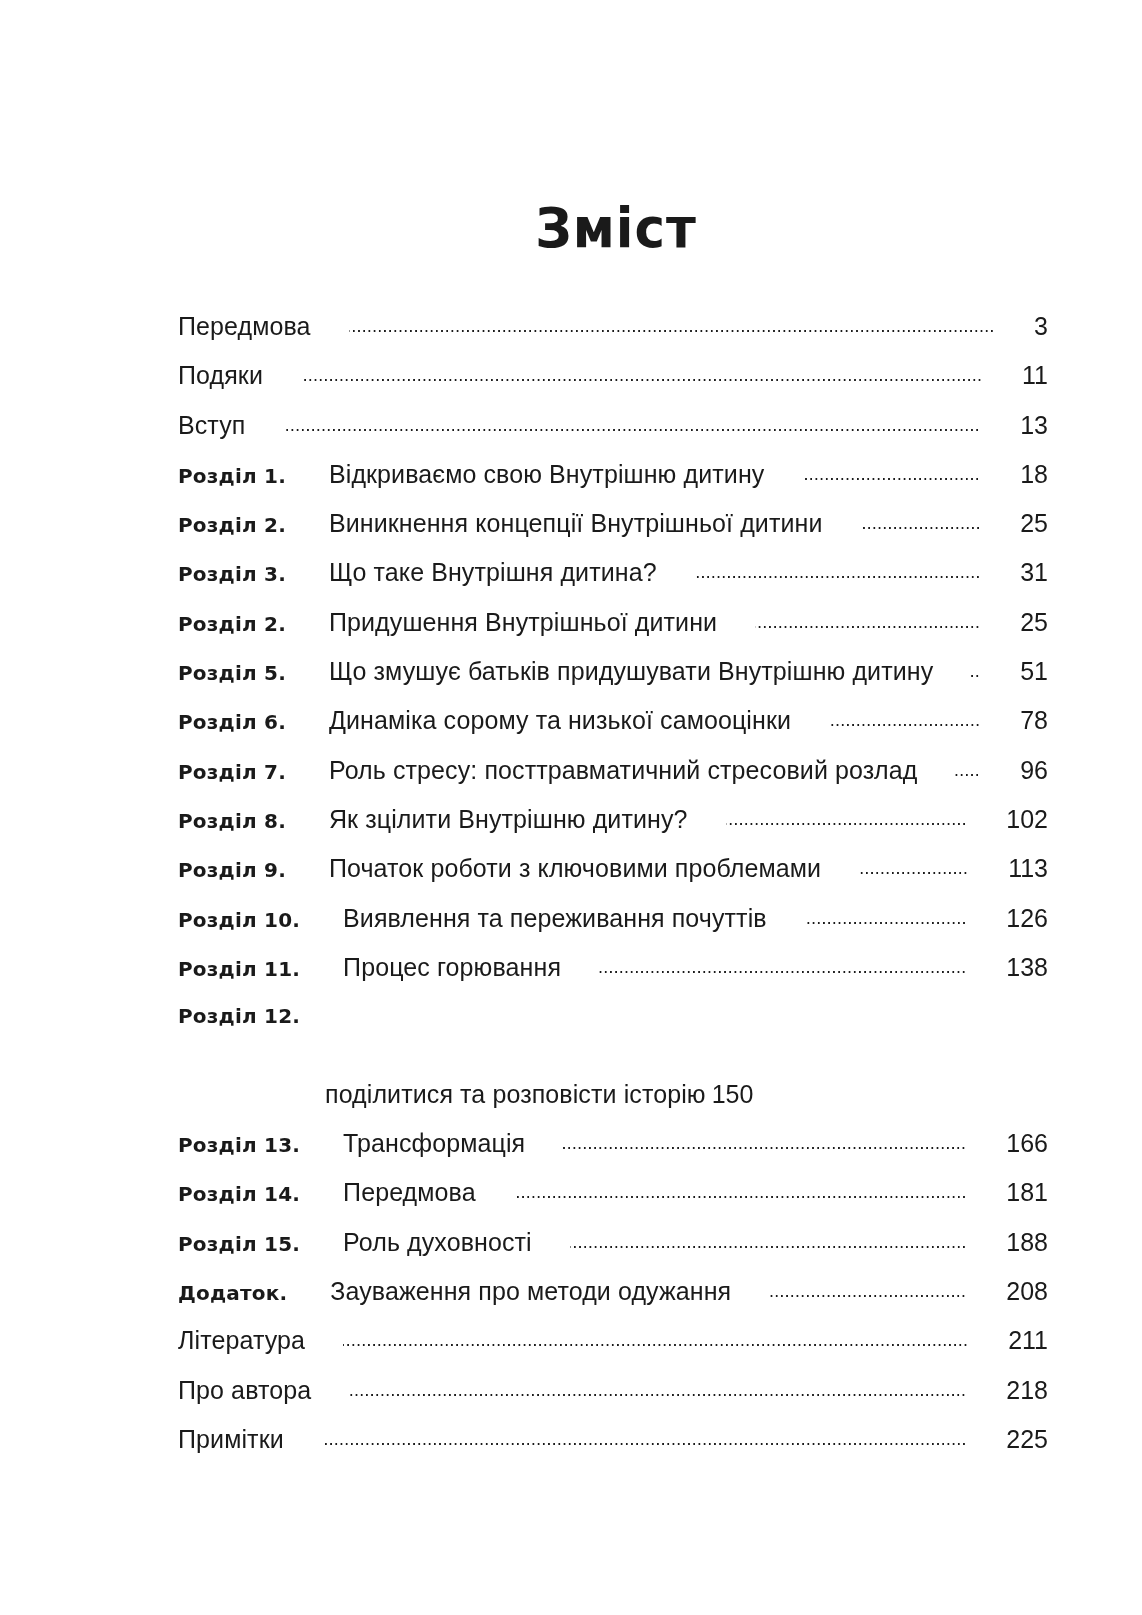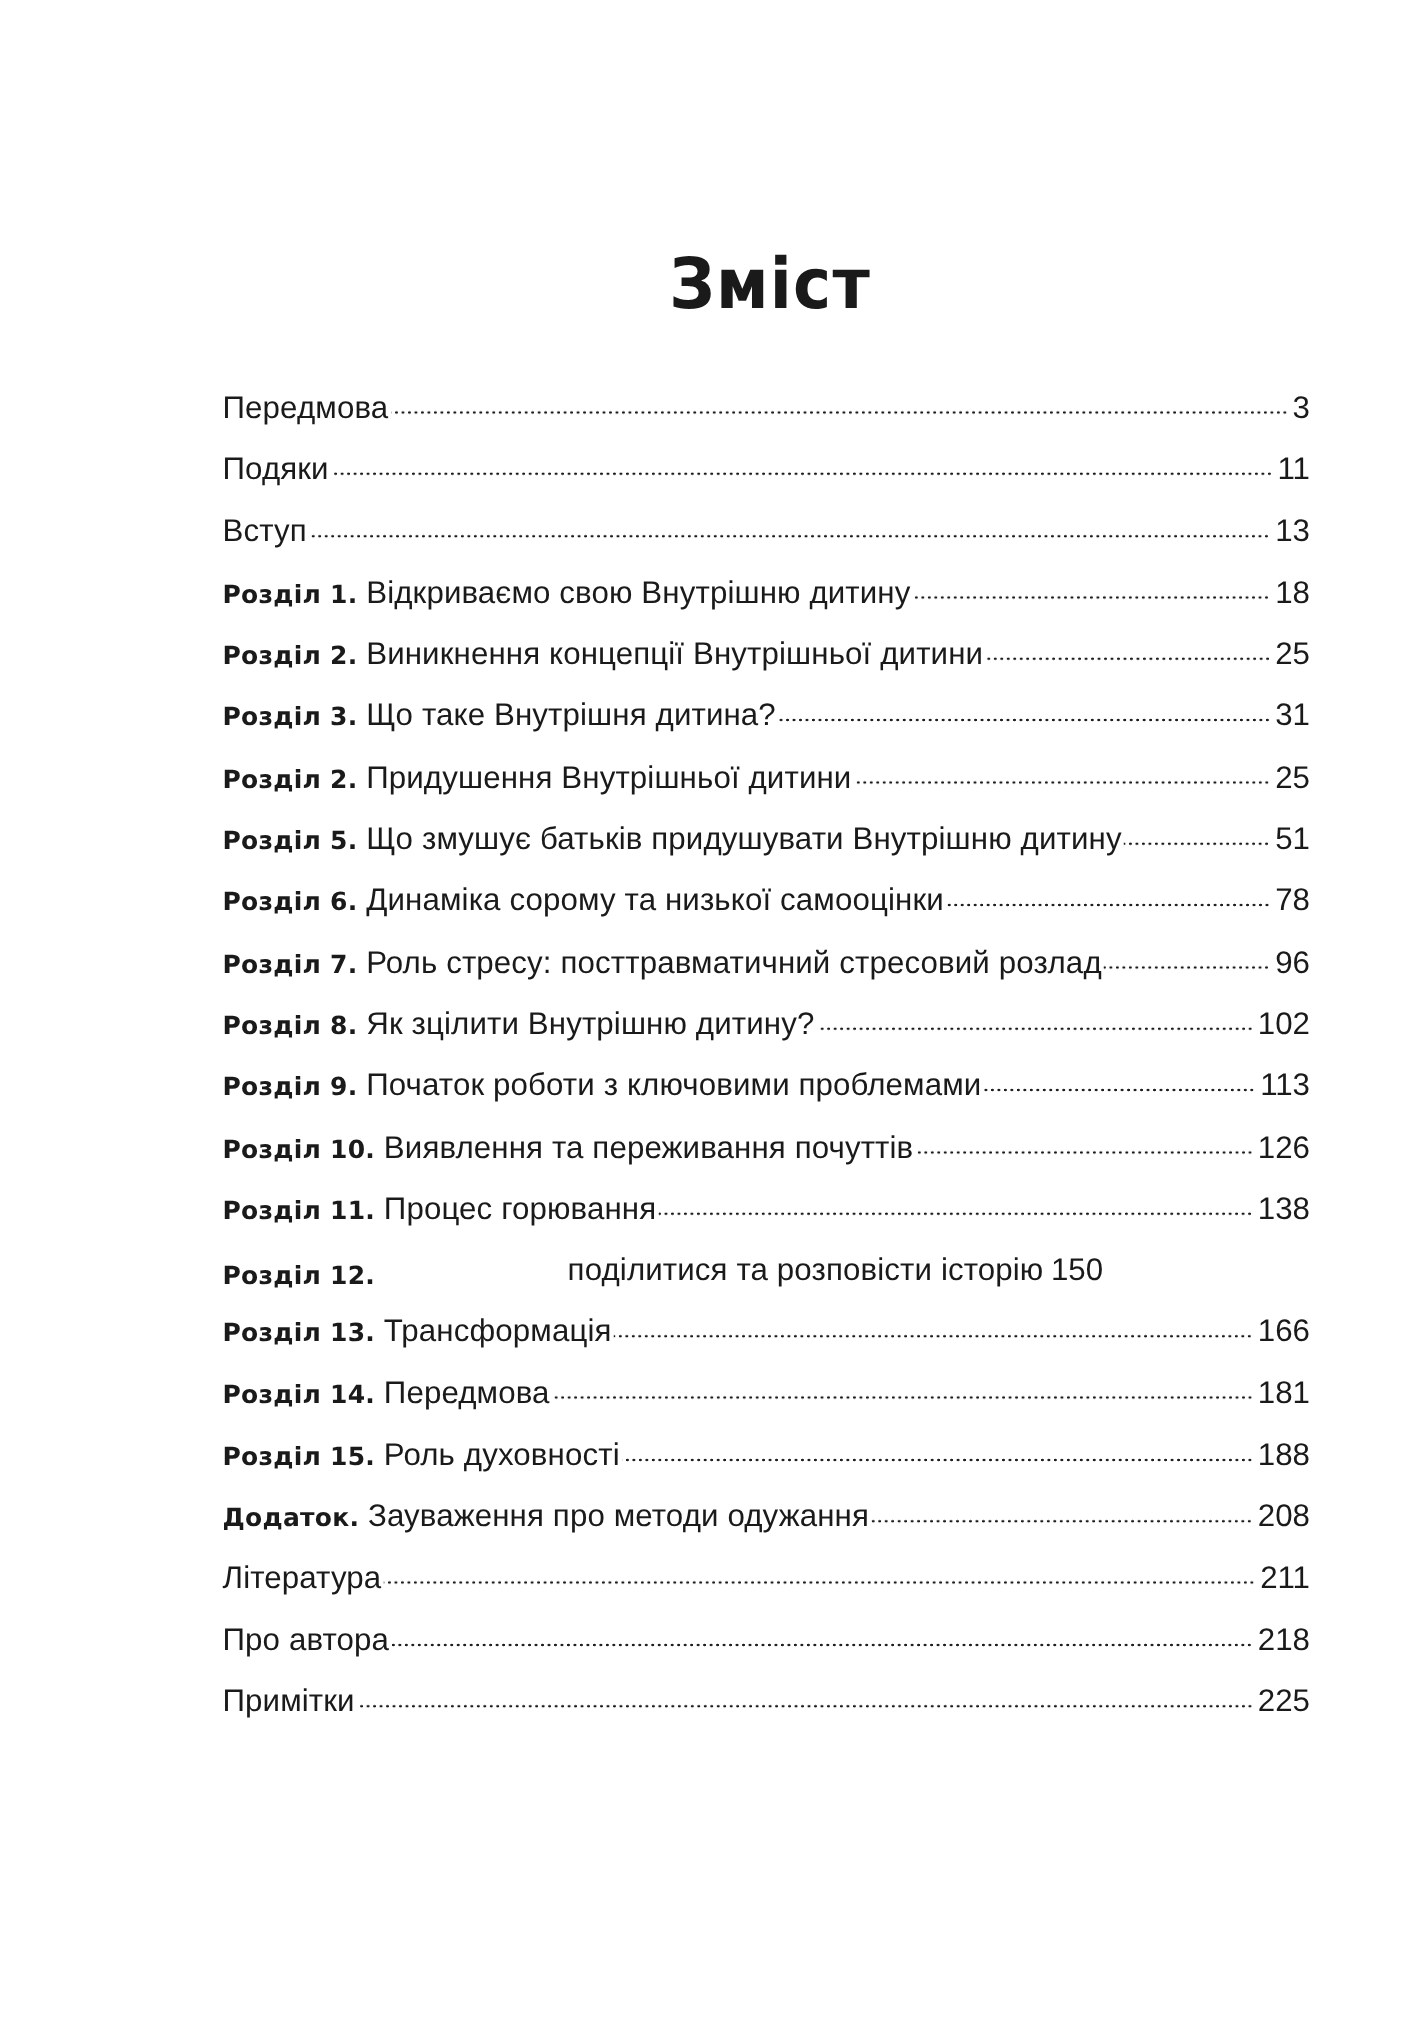--- a/index.html
+++ b/index.html
@@ -42,25 +42,26 @@
       top: 310px;
       width: 870px;
     }
     .row {
       display: flex;
       align-items: baseline;
       height: 49.3px;
       font-size: 25px;
       line-height: 32px;
       white-space: nowrap;
+      gap: 36px;
     }
     .row.tall {
       height: auto;
-      flex-direction: row;
-      align-items: center;
+      flex-direction: column;
+      align-items: flex-start;
     }
     .row .line {
       display: flex;
       align-items: baseline;
       height: 42px;
     }
     .row .line.last { height: 49px; }
     .label {
       font-weight: bold;
       font-family: "DejaVu Sans", sans-serif;

